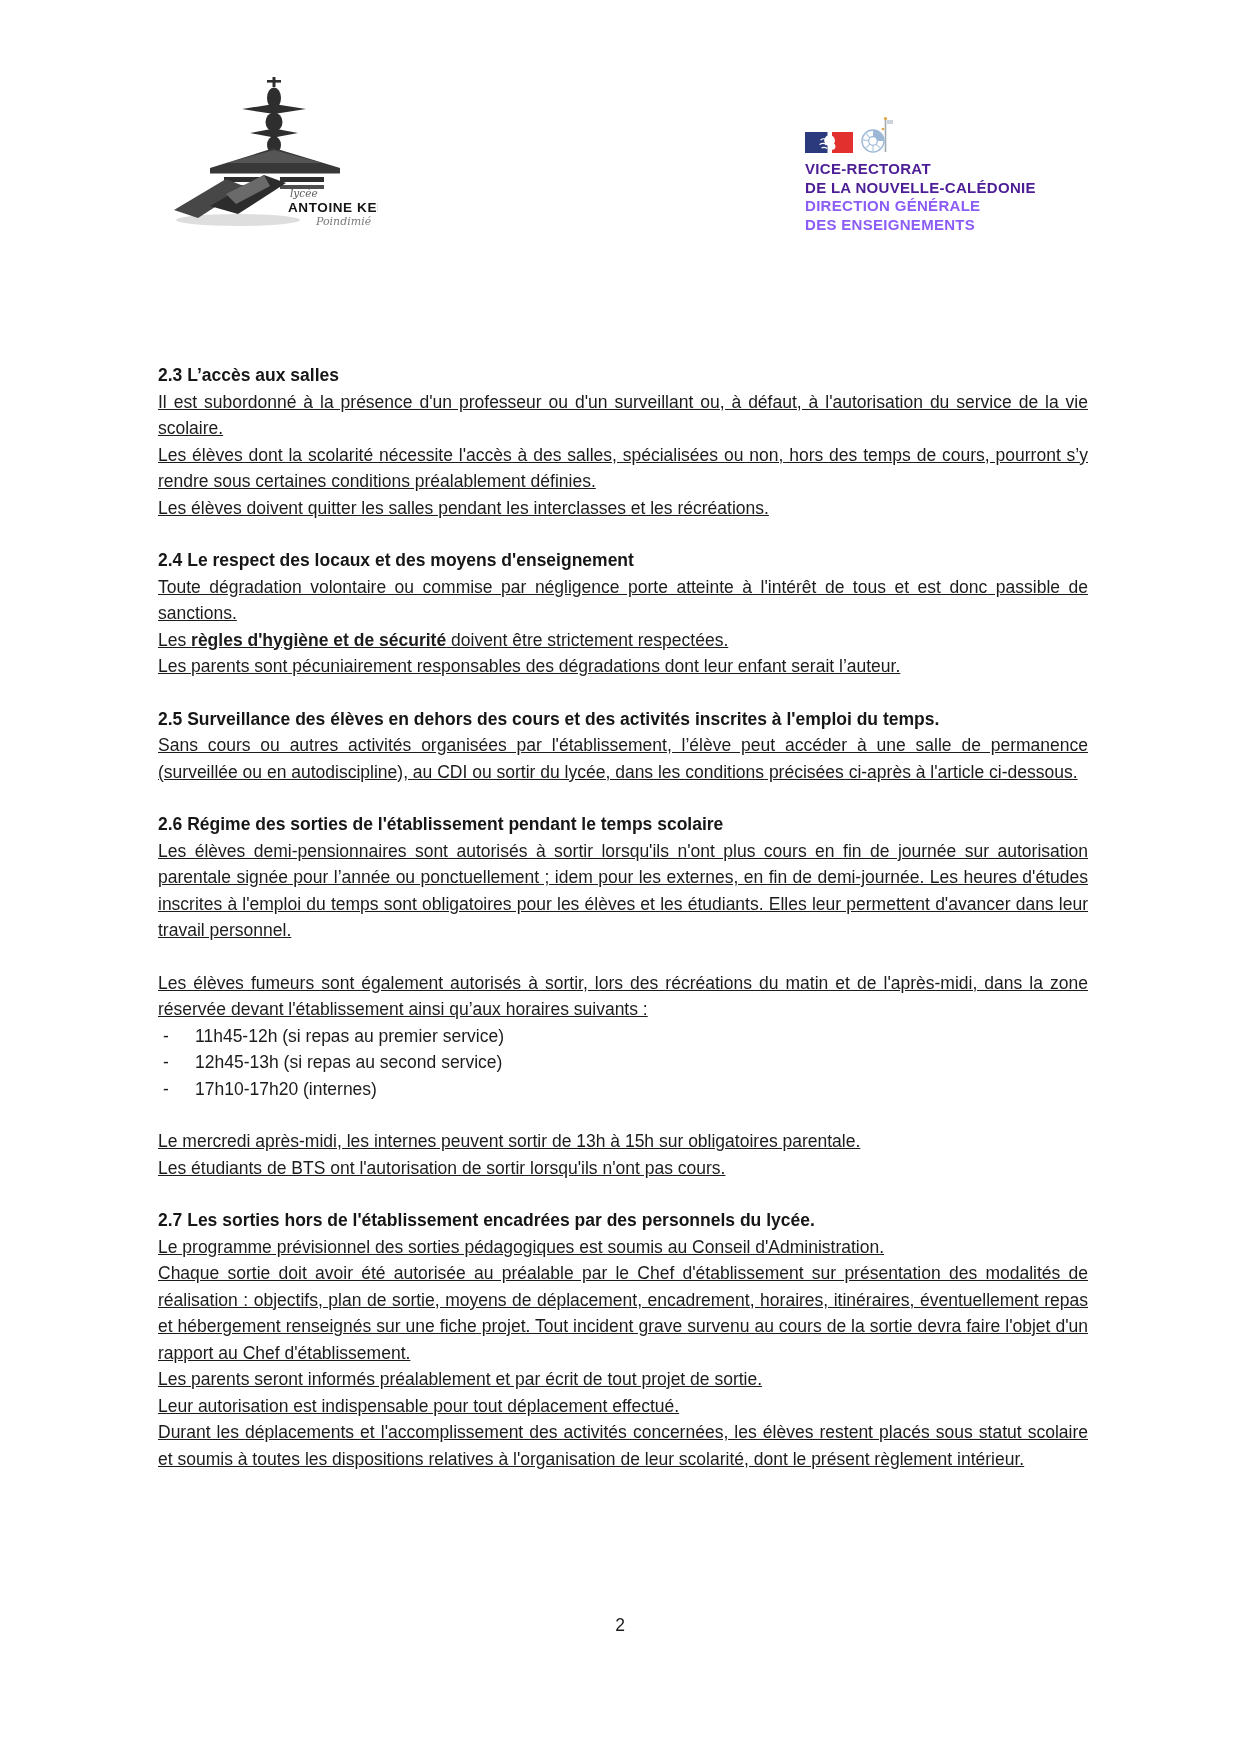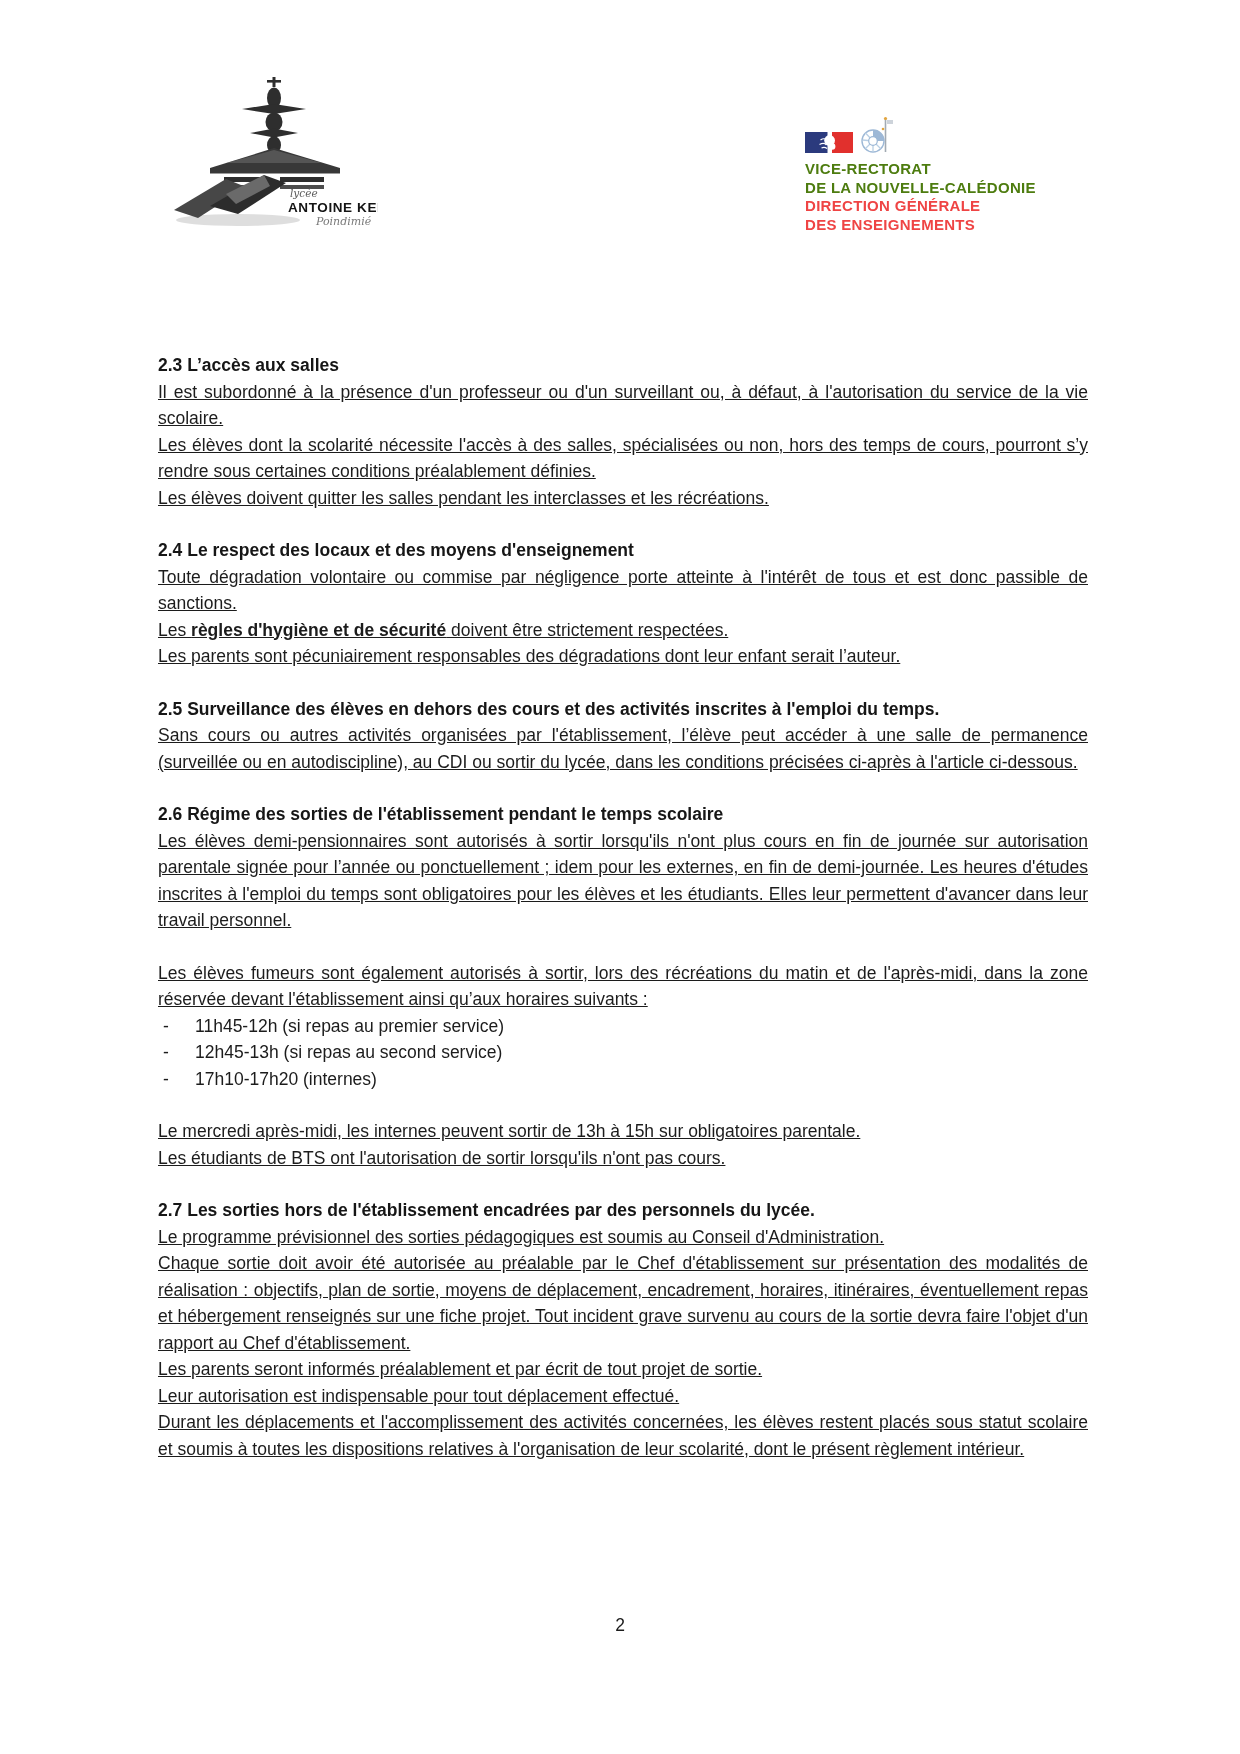--- a/index.html
+++ b/index.html
@@ -12,29 +12,29 @@
     overflow:hidden;
   }
 
   
   .school-logo { position:absolute; left:166px; top:76px; width:212px; height:154px; }
   .gov-logo   { position:absolute; left:805px; top:116px; width:260px; }
   .gov-logo .flag-row { display:flex; align-items:flex-end; gap:7px; height:40px; }
   .gov-logo .flag-row svg { display:block; }
   .gov-text { margin-top:4px; }
   .gov-text div { font-weight:bold; font-size:15px; line-height:18.5px; letter-spacing:0.3px; white-space:nowrap; }
-  .gov-line-dark { color:#4d7c0f; }
-  .gov-line-gray { color:#ef4444; }
+  .gov-line-dark { color:#4c1d95; }
+  .gov-line-gray { color:#8b5cf6; }
 
   
   .doc {
     position:absolute; left:158px; top:352px; width:930px;
     color:#1c1c1c; font-size:17.5px; line-height:26.5px;
   }
-  .sec { margin:0 0 26px 0; }
+  .sec { margin:10px 0 26px 0; }
   .sec h2 { font-size:inherit; line-height:inherit; font-weight:bold; margin:0; color:#161616; }
   .sec p { margin:0; text-align:justify;text-decoration:underline; }
   .gap { height:26px; }
   .bullets { }
   .bullet { display:flex; }
   .bullet .dash { flex:0 0 37px; padding-left:5px; box-sizing:border-box; }
   .bullet .btxt { flex:1; }
   .inline-bold { font-weight:bold; }
 
   .pagenum {

